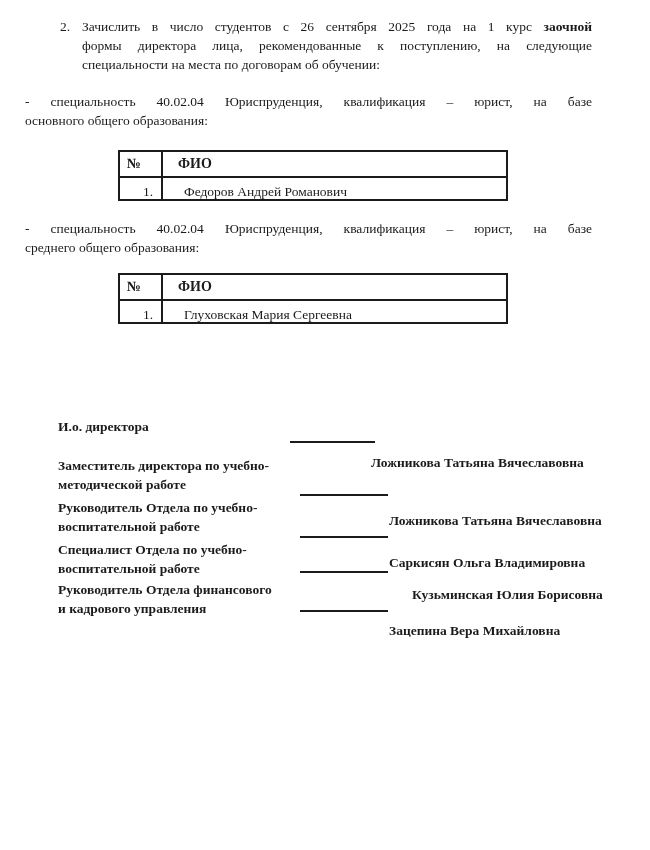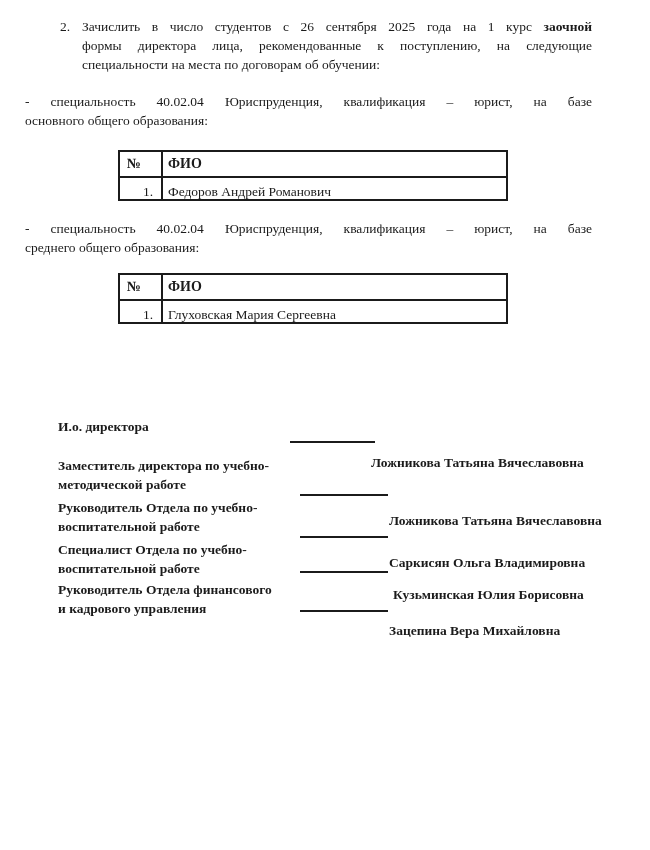--- a/index.html
+++ b/index.html
@@ -27,24 +27,24 @@
   .tbl-wrap { position: absolute; left: 118px; width: 390px; }
   .tbl1 { top: 150px; }
   .tbl2 { top: 273px; }
   table.roster { border-collapse: collapse; width: 390px; table-layout: fixed; }
   table.roster th, table.roster td { border: 2px solid #1b1b1b; }
   table.roster th {
     font-size: 14px; font-weight: bold; text-align: left;
     height: 26px; vertical-align: middle;
   }
   th.c-num { width: 43px; padding-left: 7px; }
-  th.c-fio { padding-left: 5px; }
+  th.c-fio { padding-left: 15px; }
   table.roster td { height: 23px; font-size: 13.5px; vertical-align: bottom; line-height: 15px; }
   td.c-num { text-align: right; padding-right: 8px; }
-  td.c-fio { padding-left: 5px; }
+  td.c-fio { padding-left: 21px; }
 
   
   .sig-label {
     position: absolute; width: 262px;
     font-weight: bold; font-size: 13.5px; line-height: 19px;
   }
   .sig-name { position: absolute; font-weight: bold; font-size: 13.5px; white-space: nowrap; margin-top: 46px; }
   .sig-line { position: absolute; border-top: 2px solid #1b1b1b; }
 
   .r1 .sig-label { left: 58px; top: 417px; }
@@ -54,21 +54,21 @@
   .r2 .sig-label { left: 58px; top: 456px; }
   .r2 .sig-line  { left: 300px; top: 494px; width: 88px; }
   .r2 .sig-name  { left: 389px; top: 467px; }
 
   .r3 .sig-label { left: 58px; top: 498px; }
   .r3 .sig-line  { left: 300px; top: 536px; width: 88px; }
   .r3 .sig-name  { left: 389px; top: 509px; text-align: center; }
 
   .r4 .sig-label { left: 58px; top: 540px; }
   .r4 .sig-line  { left: 300px; top: 571px; width: 88px; }
-  .r4 .sig-name  { left: 393px; top: 541px; }
+  .r4 .sig-name  { left: 412px; top: 541px; }
 
   .r5 .sig-label { left: 58px; top: 580px; }
   .r5 .sig-line  { left: 300px; top: 610px; width: 88px; }
   .r5 .sig-name  { left: 389px; top: 577px; }
 
   
   .footer { position: absolute; left: 27px; top: 784px; font-size: 13px; line-height: 18px; }
 </style>
 </head>
 <body>

